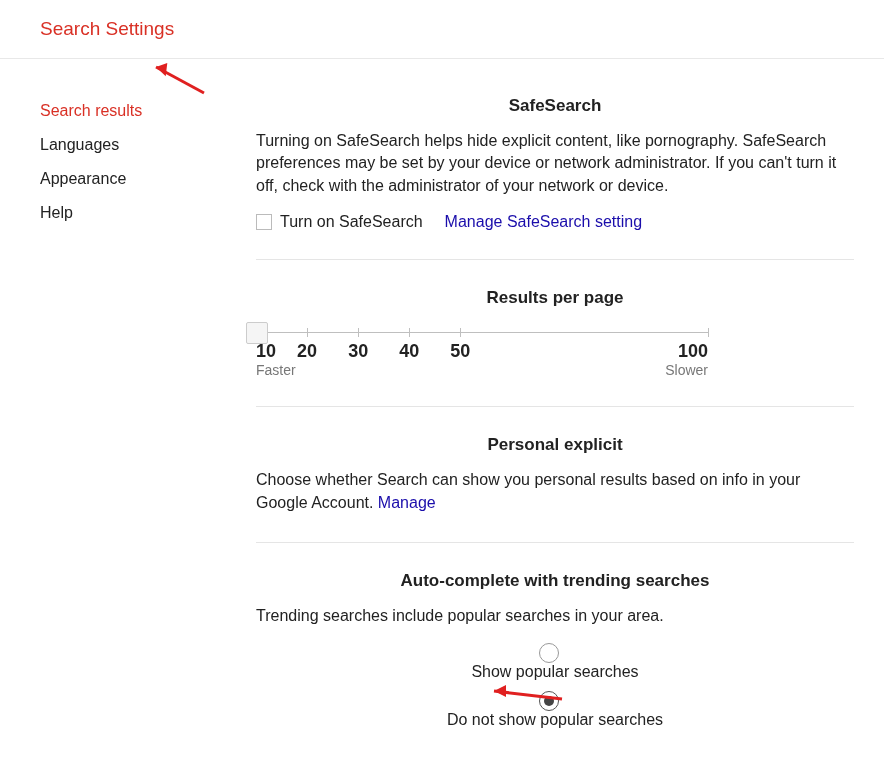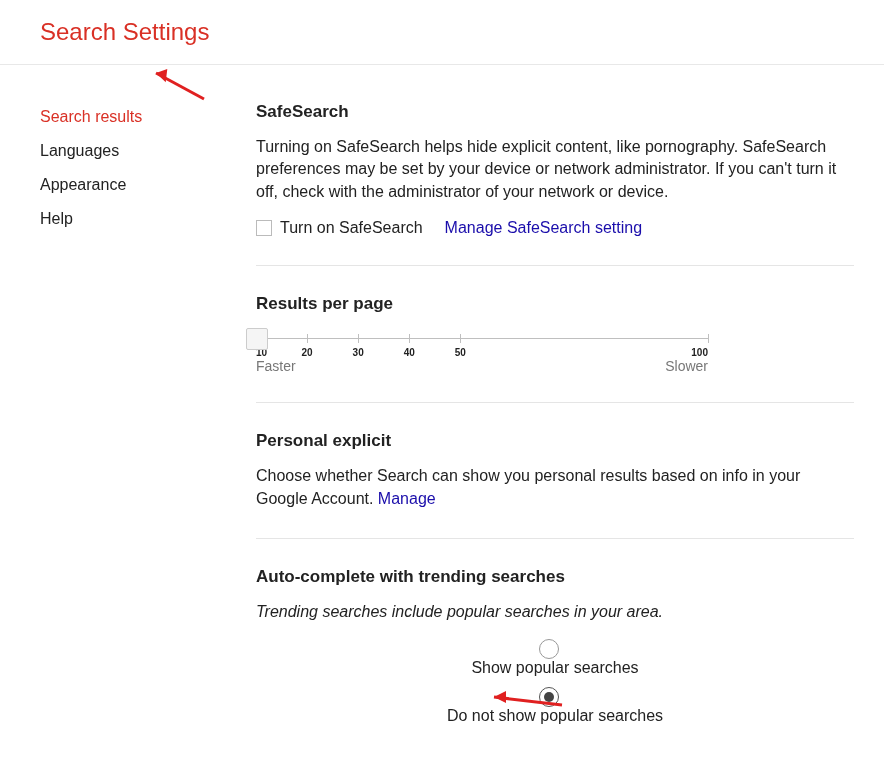--- a/index.html
+++ b/index.html
@@ -5,21 +5,21 @@
   html, body {
     margin: 0;
     padding: 0;
     font-family: Arial, Helvetica, sans-serif;
     background: #fff;
     color: #222;
     width: 884px;
   }
   .header {
     padding: 18px 0 18px 40px;
-    font-size: 24px;
+    font-size: 19px;
     color: #d93025;
     border-bottom: 1px solid #e8e8e8;
   }
   .layout {
     display: flex;
     padding: 35px 0 40px 40px;
     gap: 41px;
   }
   .sidebar {
     width: 175px;
@@ -32,20 +32,21 @@
   }
   .sidebar-item.active { color: #d93025; }
   .main {
     flex: 1;
     padding-right: 30px;
   }
   .section-title {
     font-size: 17px;
     font-weight: bold;
     margin: 2px 0 14px 0;
+    text-align: center;
   }
   .section-text {
     font-size: 16px;
     line-height: 1.4;
     color: #222;
   }
   .check-row {
     margin-top: 16px;
     display: flex;
     align-items: center;
@@ -102,21 +103,21 @@
     width: 20px;
     height: 20px;
     background: #f5f5f5;
     border: 1px solid #ccc;
     border-radius: 2px;
     cursor: pointer;
   }
   .slider-labels {
     display: flex;
     justify-content: space-between;
-    font-size: 10px;
+    font-size: 18px;
     color: #222;
     font-weight: bold;
     margin-top: 8px;
   }
   .slider-labels span { width: 30px; text-align: center; }
   .slider-labels span:first-child { text-align: left; }
   .slider-labels span:last-child { text-align: right; }
   .slider-sub {
     display: flex;
     justify-content: space-between;
@@ -224,21 +225,21 @@
     <hr class="divider">
 
     <div class="section-title">Personal explicit</div>
     <div class="section-text">
       <span>Choose whether Search can show you personal results based on info in your Google Account. </span><span class="link">Manage</span>
     </div>
 
     <hr class="divider">
 
     <div class="section-title">Auto-complete with trending searches</div>
-    <div class="section-text" style="margin-bottom:16px;font-style:italic;">Trending searches include popular searches in your area.</div>
+    <div class="section-text" style="margin-bottom:16px;">Trending searches include popular searches in your area.</div>
 
     <div class="radio-row">
       <span class="radio-outer"></span>
       <span class="radio-label">Show popular searches</span>
     </div>
     <div class="radio-row">
       <span class="radio-outer checked">
           <span class="radio-inner"></span>
         </span>
       <span class="radio-label">Do not show popular searches</span>

